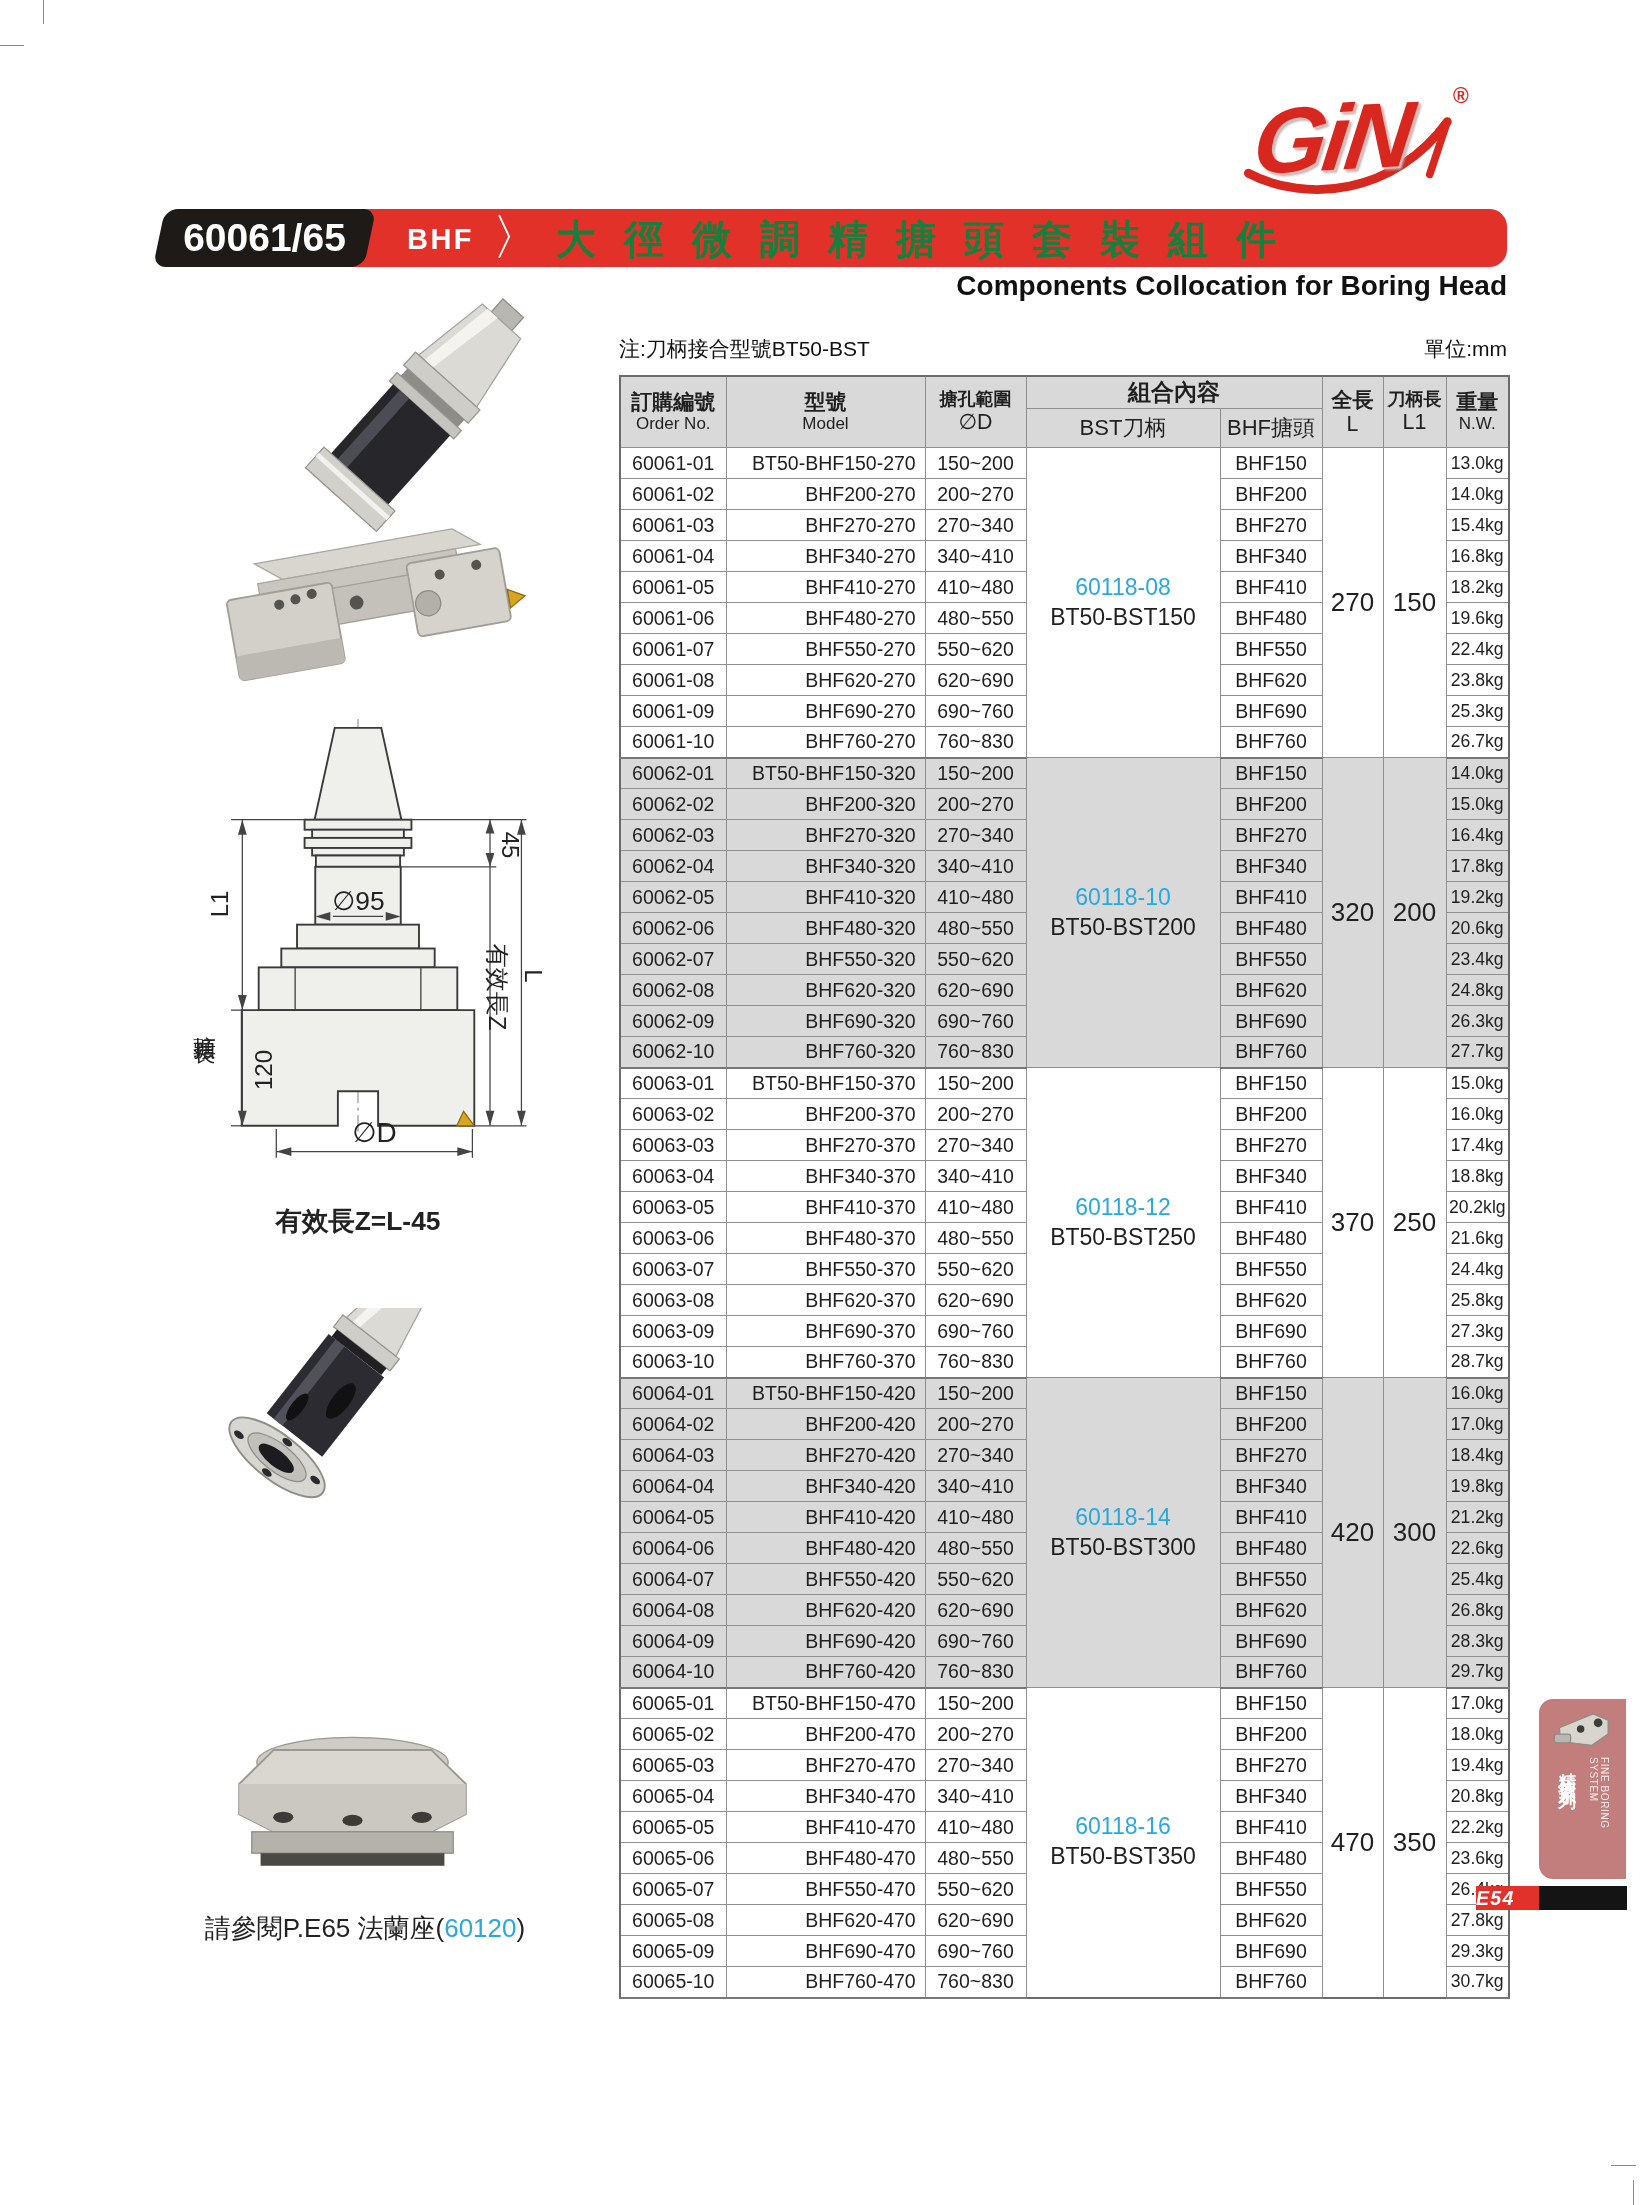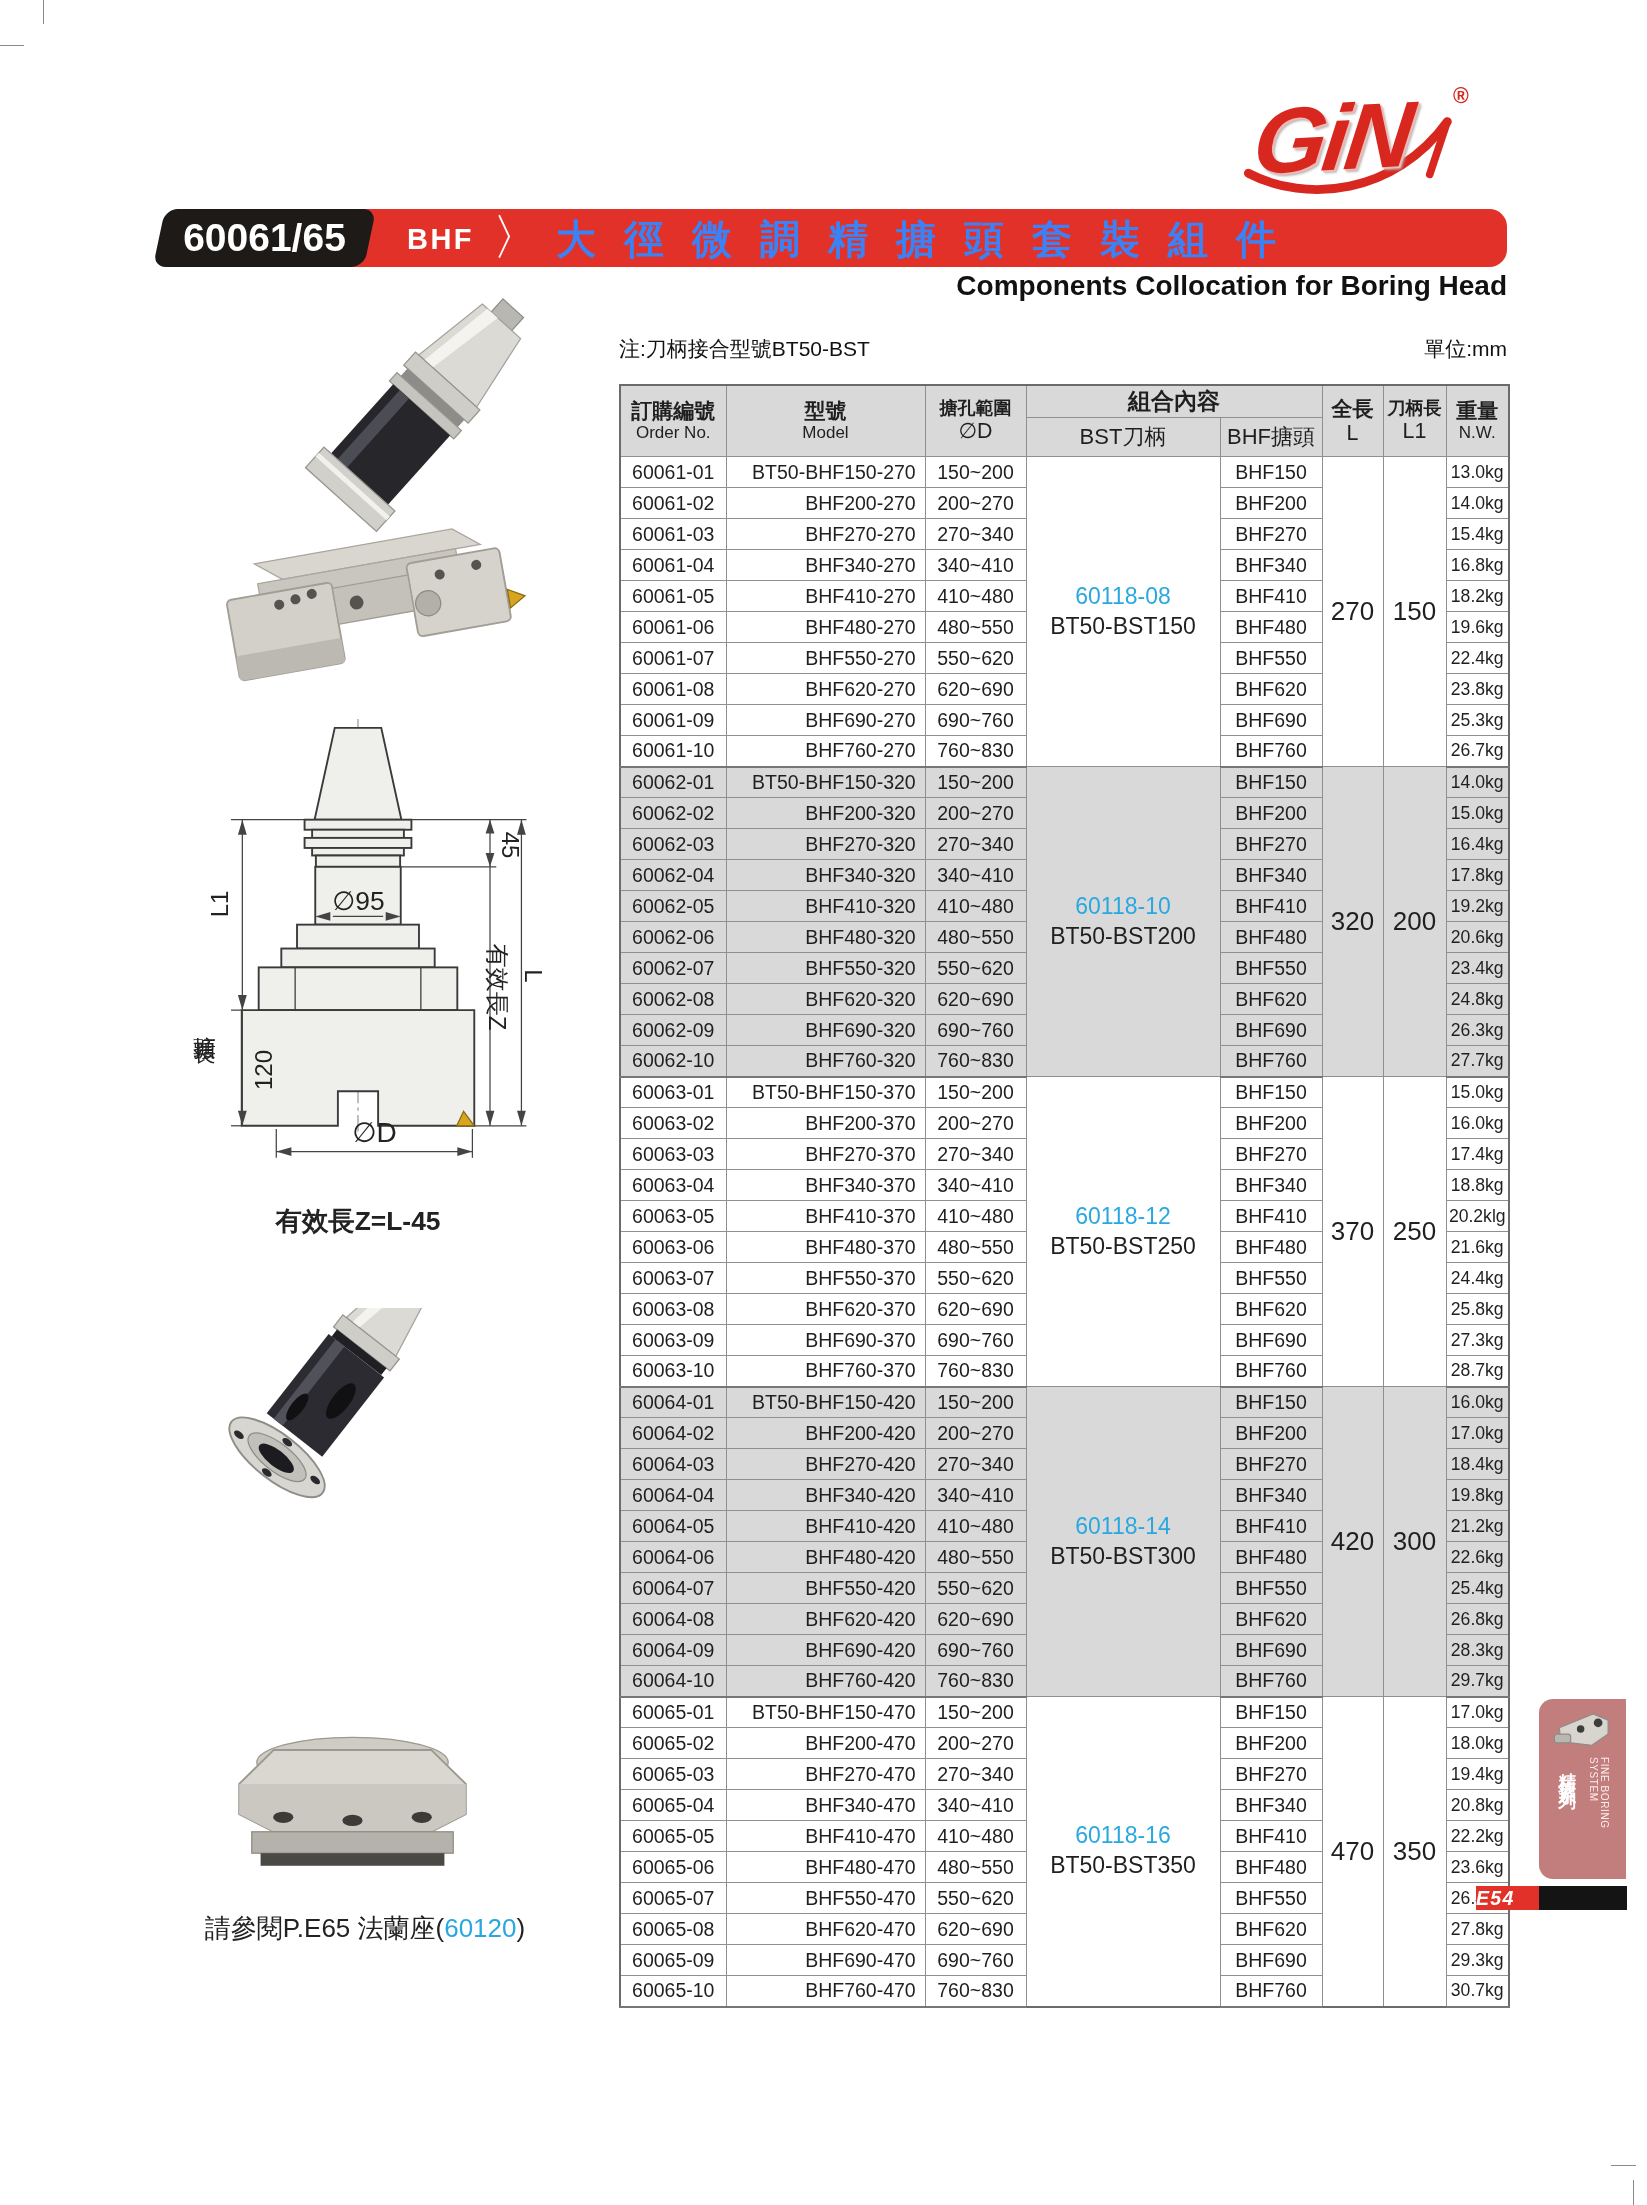--- a/index.html
+++ b/index.html
@@ -21,32 +21,32 @@
   .banner-band{position:absolute;left:327px;top:209px;width:1180px;height:58px;background:#e23128;
     border-radius:0 17.6px 17.6px 0;}
   .banner-code-box{position:absolute;left:159px;top:209px;width:211px;height:58px;background:#1d1a17;
     border-radius:12.6px;transform:skewX(-12deg);transform-origin:50% 50%;}
   .banner-code{position:absolute;left:0;top:0;width:100%;height:58px;line-height:58px;text-align:center;
     color:#fff;font-size:39px;font-weight:bold;transform:skewX(12deg);}
   .banner-series{position:absolute;left:390px;top:209px;width:101px;height:58px;line-height:60px;
     text-align:center;color:#fff;font-size:29px;font-weight:bold;letter-spacing:2.5px;}
   .banner-chevron{position:absolute;left:492px;top:209px;height:58px;line-height:57px;color:#fff;
     font-size:49px;font-weight:100;}
-  .banner-title{position:absolute;left:556px;top:209px;height:58px;line-height:60px;color:#3b82f6;
+  .banner-title{position:absolute;left:556px;top:209px;height:58px;line-height:60px;color:#15803d;
     font-size:40px;font-weight:bold;letter-spacing:28px;white-space:nowrap;}
 
   .subtitle{position:absolute;left:619px;top:270px;width:888px;text-align:right;
     font-size:28px;font-weight:bold;color:#111;}
 
   .note-row{position:absolute;left:619px;top:335px;width:888px;font-size:21px;color:#111;text-align:right;}
   .note-left{float:left;}
   .note-right{float:right;}
 
   
-  table.spec{position:absolute;left:619px;top:384px;width:890px;border-collapse:collapse;
+  table.spec{position:absolute;left:619px;top:375px;width:890px;border-collapse:collapse;
     table-layout:fixed;font-size:19.5px;color:#1f1f1f;border-radius:14px;}
   table.spec td,table.spec th{border:1.3px solid #8f8f8f;vertical-align:middle;text-align:center;
     padding:0;font-weight:normal;overflow:hidden;}
   table.spec{border:2.5px solid #6b6b6b;}
   table.spec thead th{background:#d9d9d9;}
   table.spec thead tr.h1{height:30px;}
   table.spec thead tr.h2{height:39px;}
   table.spec tbody tr{height:31px;background:#ffffff;}
   table.spec tbody tr.shaded td{background:#d9d9d9;}
   table.spec tbody tr.group-end td{border-bottom-width:2.5px;border-bottom-color:#777;}

